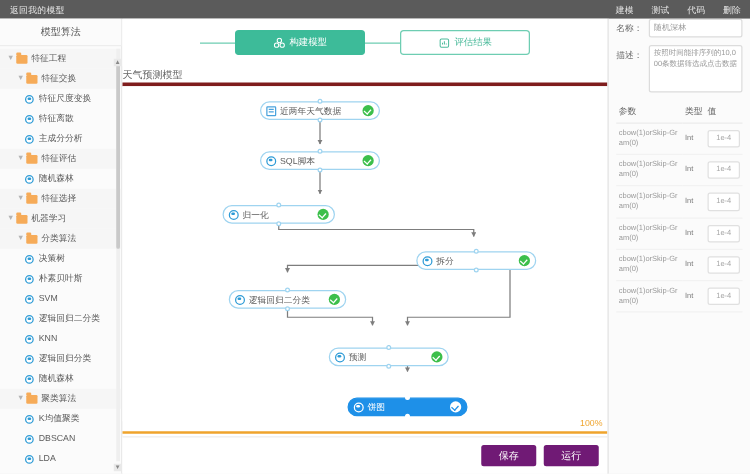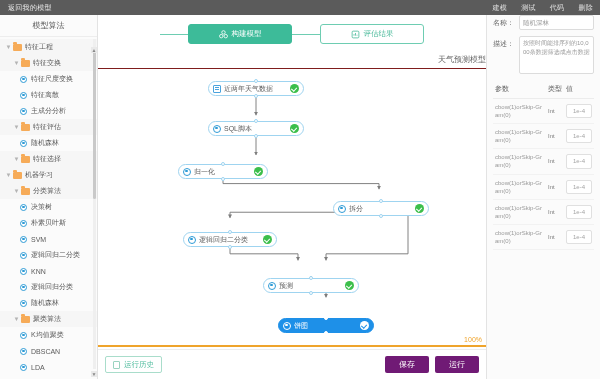--- a/index.html
+++ b/index.html
@@ -84,22 +84,22 @@
   .step {
     height: 20px; min-width: 104px; border: 1px solid #6ecdb2; border-radius: 3px;
     display: flex; align-items: center; justify-content: center; gap: 4px;
     font-size: 7.5px; color: #4dbb9c; background: #fff; cursor: pointer;
   }
   .step.active { background: #3dbb99; border-color: #3dbb99; color: #fff; }
   .step-link { width: 28px; height: 1px; background: #6ecdb2; }
   .step .s-ico { width: 9px; height: 9px; display: inline-block; }
 
   .canvas-title {
-    height: 16px; text-align: right; font-size: 8px; color: #666;
-    border-bottom: 1px solid #7f1d1d; line-height: 14px;
+    height: 16px; text-align: left; font-size: 8px; color: #666;
+    border-bottom: 3px solid #7f1d1d; line-height: 14px;
   }
   .canvas {
     position: relative; flex: 1; background: #fff; overflow: hidden;
   }
 
   
   .node {
     position: absolute; height: 15px; border-radius: 8px;
     background: #fff; border: 1px solid #9fd4f0;
     display: flex; align-items: center; padding: 0 4px; gap: 3px;
@@ -422,24 +422,20 @@
           </div>
         </div>
     </div>
 
     <div class="progress-wrap">
       <div class="progress-pct">100%</div>
       <div class="progress-bar"></div>
     </div>
 
     <div class="runbar">
-      <div class="btn-ghost">
-        <span class="h-ico"></span>
-        <span>运行历史</span>
-      </div>
       <div class="grow"></div>
       <div class="btn-orange">保存</div>
       <div class="btn-orange">运行</div>
     </div>
   </div>
 
   <div class="rpanel">
 
     <div class="field">
       <div class="f-lbl">名称：</div>

